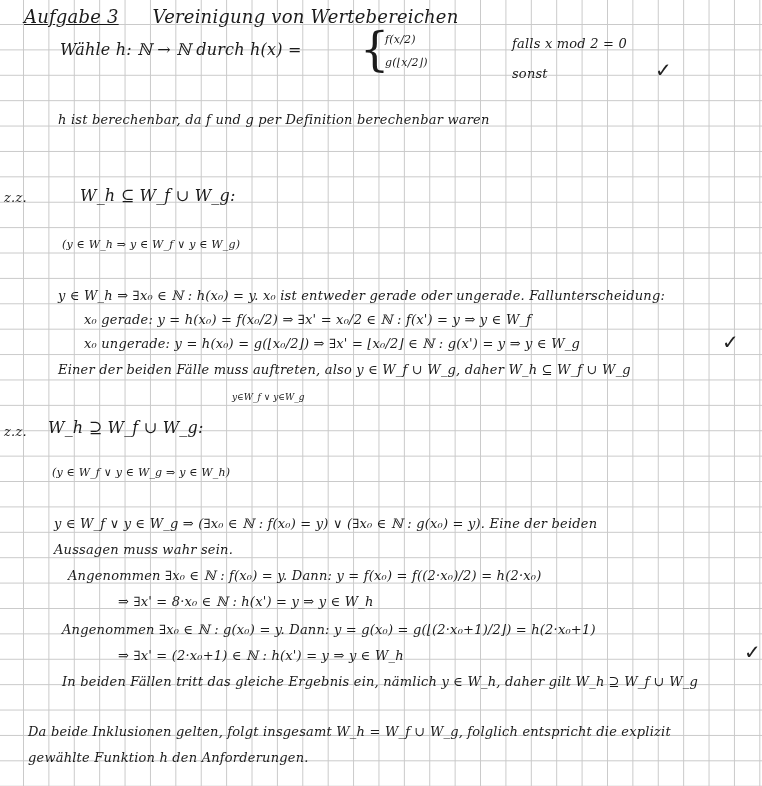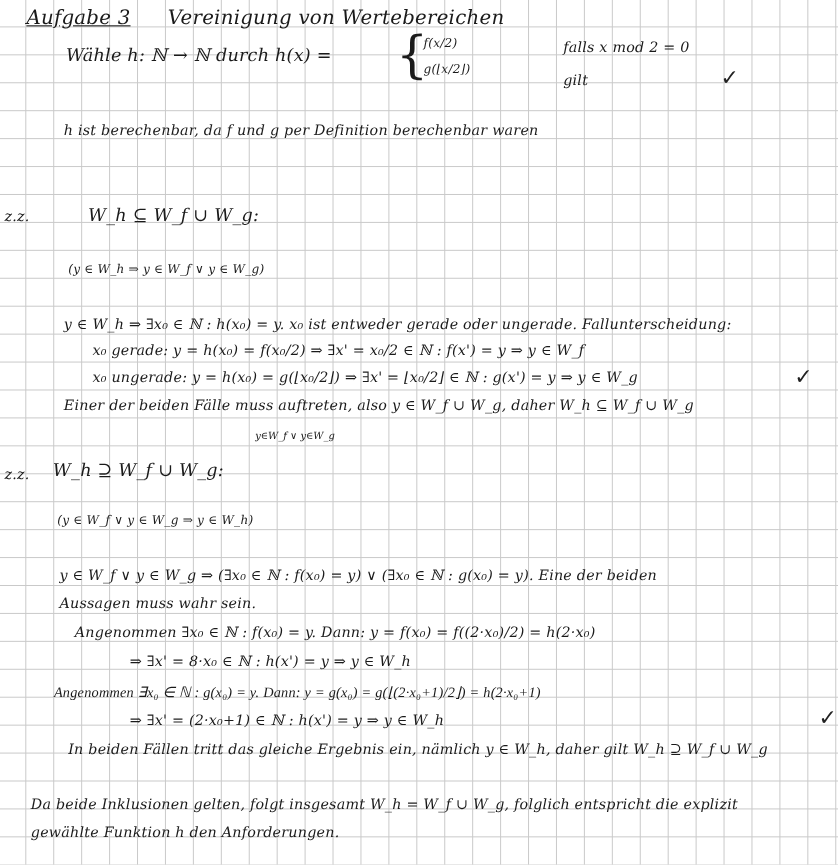--- a/index.html
+++ b/index.html
@@ -31,21 +31,21 @@
   <div class="ln title" style="left:24px; top:6px;">
     <span class="u">Aufgabe 3</span>
     <span style="margin-left:28px;">Vereinigung von Wertebereichen</span>
   </div>
 
   <div class="ln" style="left:60px; top:40px; font-size:16px;">Wähle h: ℕ → ℕ durch h(x) =</div>
   <div class="brace" style="left:360px; top:26px;">{</div>
   <div class="ln" style="left:385px; top:33px;">f(x/2)</div>
   <div class="ln sm" style="left:512px; top:36px;">falls x mod 2 = 0</div>
   <div class="ln" style="left:385px; top:56px;">g(⌊x/2⌋)</div>
-  <div class="ln sm" style="left:512px; top:66px;">gilt</div>
+  <div class="ln sm" style="left:512px; top:66px;">sonst</div>
   <div class="check" style="left:655px; top:58px;">✓</div>
 
   <div class="ln sm" style="left:58px; top:112px;">h ist berechenbar, da f und g per Definition berechenbar waren</div>
 
   <div class="ln sm" style="left:4px; top:190px;">z.z.</div>
   <div class="ln" style="left:48px; top:186px; font-size:16px;margin-left:32px;">W_h ⊆ W_f ∪ W_g:</div>
   <div class="ln" style="left:62px; top:238px;">(y ∈ W_h ⇒ y ∈ W_f ∨ y ∈ W_g)</div>
 
   <div class="ln sm" style="left:58px; top:288px;font-style:italic;">y ∈ W_h ⇒ ∃x₀ ∈ ℕ : h(x₀) = y.   x₀ ist entweder gerade oder ungerade. Fallunterscheidung:</div>
   <div class="ln sm" style="left:84px; top:312px;">x₀ gerade:   y = h(x₀) = f(x₀/2)  ⇒ ∃x' = x₀/2 ∈ ℕ : f(x') = y   ⇒ y ∈ W_f</div>
@@ -55,21 +55,21 @@
   <div class="note" style="left:232px; top:392px;">y∈W_f ∨ y∈W_g</div>
 
   <div class="ln sm" style="left:4px; top:424px;">z.z.</div>
   <div class="ln" style="left:48px; top:418px; font-size:16px;">W_h ⊇ W_f ∪ W_g:</div>
   <div class="ln" style="left:52px; top:466px;">(y ∈ W_f ∨ y ∈ W_g ⇒ y ∈ W_h)</div>
 
   <div class="ln sm" style="left:54px; top:516px;">y ∈ W_f ∨ y ∈ W_g ⇒ (∃x₀ ∈ ℕ : f(x₀) = y) ∨ (∃x₀ ∈ ℕ : g(x₀) = y). Eine der beiden</div>
   <div class="ln sm" style="left:54px; top:542px;">Aussagen muss wahr sein.</div>
   <div class="ln sm" style="left:68px; top:568px;">Angenommen  ∃x₀ ∈ ℕ : f(x₀) = y.   Dann:  y = f(x₀) = f((2·x₀)/2) = h(2·x₀)</div>
   <div class="ln sm" style="left:118px; top:594px;">⇒  ∃x' = 8·x₀ ∈ ℕ : h(x') = y   ⇒ y ∈ W_h</div>
-  <div class="ln sm" style="left:49px; top:622px;font-family:Liberation Serif, serif;">Angenommen  ∃x₀ ∈ ℕ : g(x₀) = y.   Dann:   y = g(x₀) =  g(⌊(2·x₀+1)/2⌋) = h(2·x₀+1)</div>
+  <div class="ln sm" style="left:62px; top:622px;">Angenommen  ∃x₀ ∈ ℕ : g(x₀) = y.   Dann:   y = g(x₀) =  g(⌊(2·x₀+1)/2⌋) = h(2·x₀+1)</div>
   <div class="ln sm" style="left:118px; top:648px;">⇒  ∃x' = (2·x₀+1) ∈ ℕ : h(x') = y   ⇒ y ∈ W_h</div>
   <div class="check" style="left:744px; top:640px;">✓</div>
   <div class="ln sm" style="left:62px; top:674px;">In beiden Fällen tritt das gleiche Ergebnis ein, nämlich y ∈ W_h, daher gilt W_h ⊇ W_f ∪ W_g</div>
 
   <div class="ln sm" style="left:28px; top:724px;">Da beide Inklusionen gelten, folgt insgesamt W_h = W_f ∪ W_g, folglich entspricht die explizit</div>
   <div class="ln sm" style="left:28px; top:750px;">gewählte Funktion h den Anforderungen.</div>
 
 </div>
 
 </body></html>

